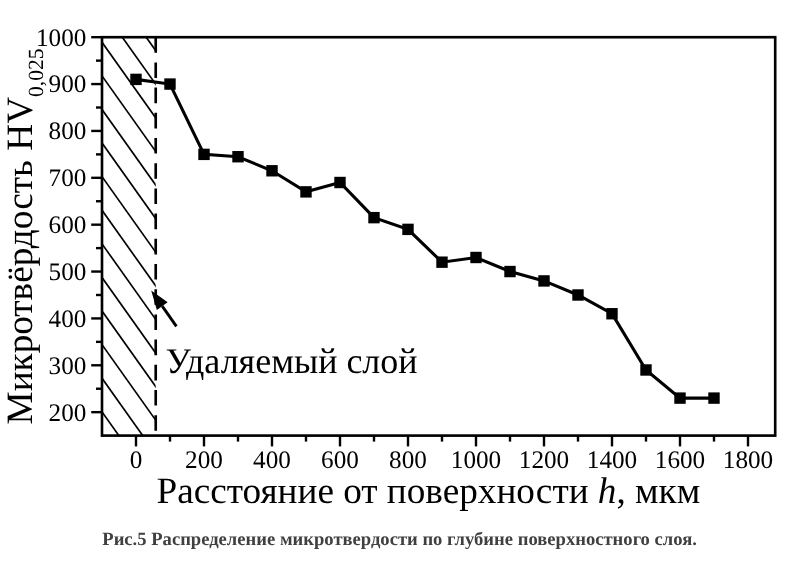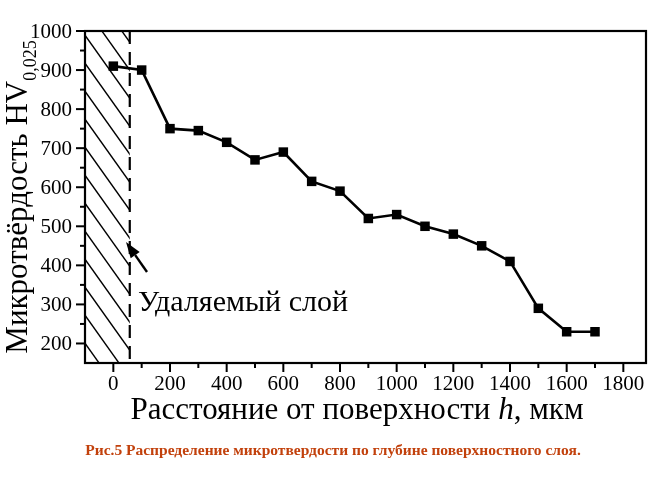--- a/index.html
+++ b/index.html
@@ -10,21 +10,21 @@
     font-family:"Liberation Serif","DejaVu Serif",serif;
     overflow:hidden;
   }
   #chart-svg{position:absolute;left:0;top:0;}
   #figure-caption{
     position:absolute;
     left:0;top:441px;width:666px;
     text-align:center;
     font-weight:bold;
     font-size:15.5px;
-    color:#c2410c;
+    color:#404040;
     font-family:"Liberation Serif","DejaVu Serif",serif;
   }
 </style>
 </head>
 <body>
 
 <div id="figure">
   <svg id="chart-svg" width="666" height="441" viewBox="0 0 666 441" xmlns="http://www.w3.org/2000/svg">
       <defs>
         <clipPath id="bandClip">

